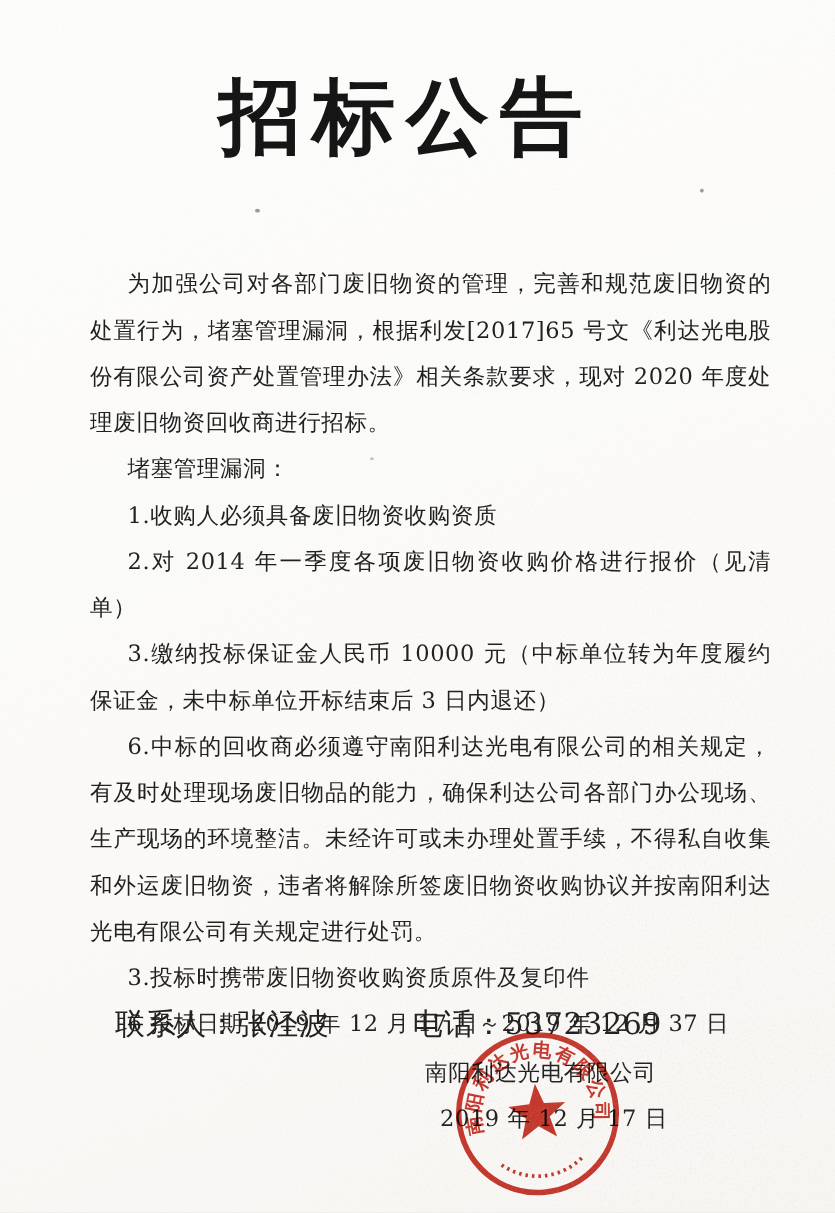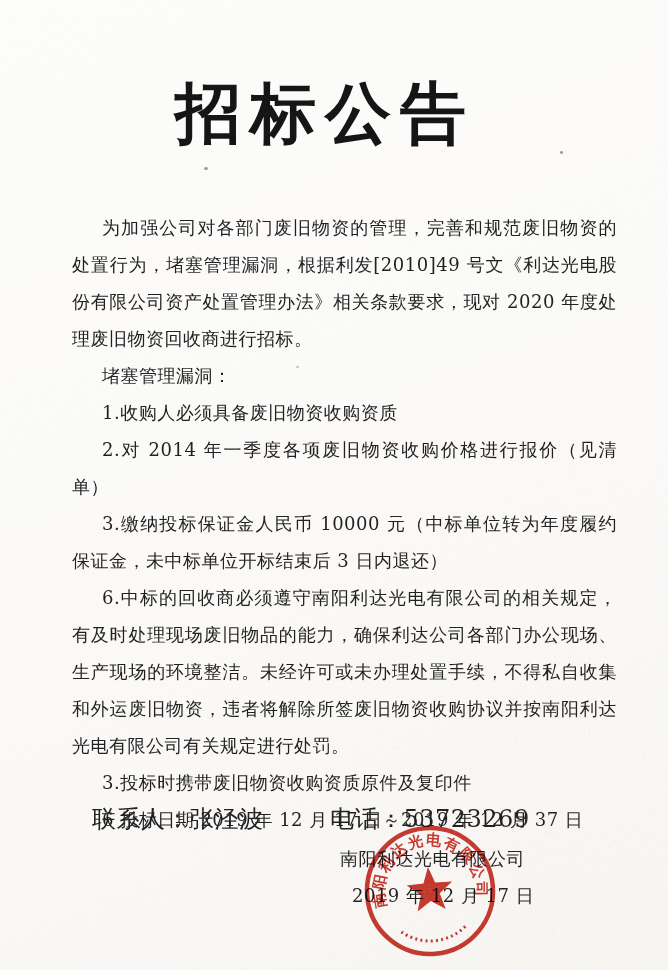--- a/index.html
+++ b/index.html
@@ -7,21 +7,21 @@
     width:668px;height:970px;
     background:#e8e6e2;
     font-family:"DejaVu Serif","Liberation Serif",serif;
   }
   .page{
     position:relative;width:668px;height:970px;overflow:hidden;
     background:linear-gradient(160deg,#fdfdfc 0%,#fbfaf8 60%,#f8f6f3 100%);
     color:#1f1f1f;
   }
   .doc-title{
-    position:absolute;top:76px;left:0;width:650px;
+    position:absolute;top:56px;left:0;width:650px;
     text-align:center;
     font-size:66px;font-weight:700;letter-spacing:9px;
     line-height:1.15;
     color:#141414;
   }
   .body-text{
     position:absolute;top:209px;left:72px;width:545px;
     font-size:18px;line-height:37px;
     text-align:justify;
     letter-spacing:0.5px;
@@ -57,21 +57,21 @@
   .speck-c{width:3px;height:2px;top:366px;left:296px;opacity:0.35;}
 </style>
 </head>
 <body>
 
 <div class="page">
 
   <div class="doc-title">招标公告</div>
 
   <div class="body-text">
-    <p>为加强公司对各部门废旧物资的管理，完善和规范废旧物资的处置行为，堵塞管理漏洞，根据利发[2010]49 号文《利达光电股份有限公司资产处置管理办法》相关条款要求，现对 2020 年度处理废旧物资回收商进行招标。</p>
+    <p>为加强公司对各部门废旧物资的管理，完善和规范废旧物资的处置行为，堵塞管理漏洞，根据利发[2017]65 号文《利达光电股份有限公司资产处置管理办法》相关条款要求，现对 2020 年度处理废旧物资回收商进行招标。</p>
     <p>堵塞管理漏洞：</p>
     <p>1.收购人必须具备废旧物资收购资质</p>
     <p>2.对 2014 年一季度各项废旧物资收购价格进行报价（见清单）</p>
     <p>3.缴纳投标保证金人民币 10000 元（中标单位转为年度履约保证金，未中标单位开标结束后 3 日内退还）</p>
     <p>6.中标的回收商必须遵守南阳利达光电有限公司的相关规定，有及时处理现场废旧物品的能力，确保利达公司各部门办公现场、生产现场的环境整洁。未经许可或未办理处置手续，不得私自收集和外运废旧物资，违者将解除所签废旧物资收购协议并按南阳利达光电有限公司有关规定进行处罚。</p>
     <p>3.投标时携带废旧物资收购资质原件及复印件</p>
     <p>6 投标日期 2019 年 12 月 17 日～2019 年 12 月 37 日</p>
   </div>
 
   <div class="contact-line">

